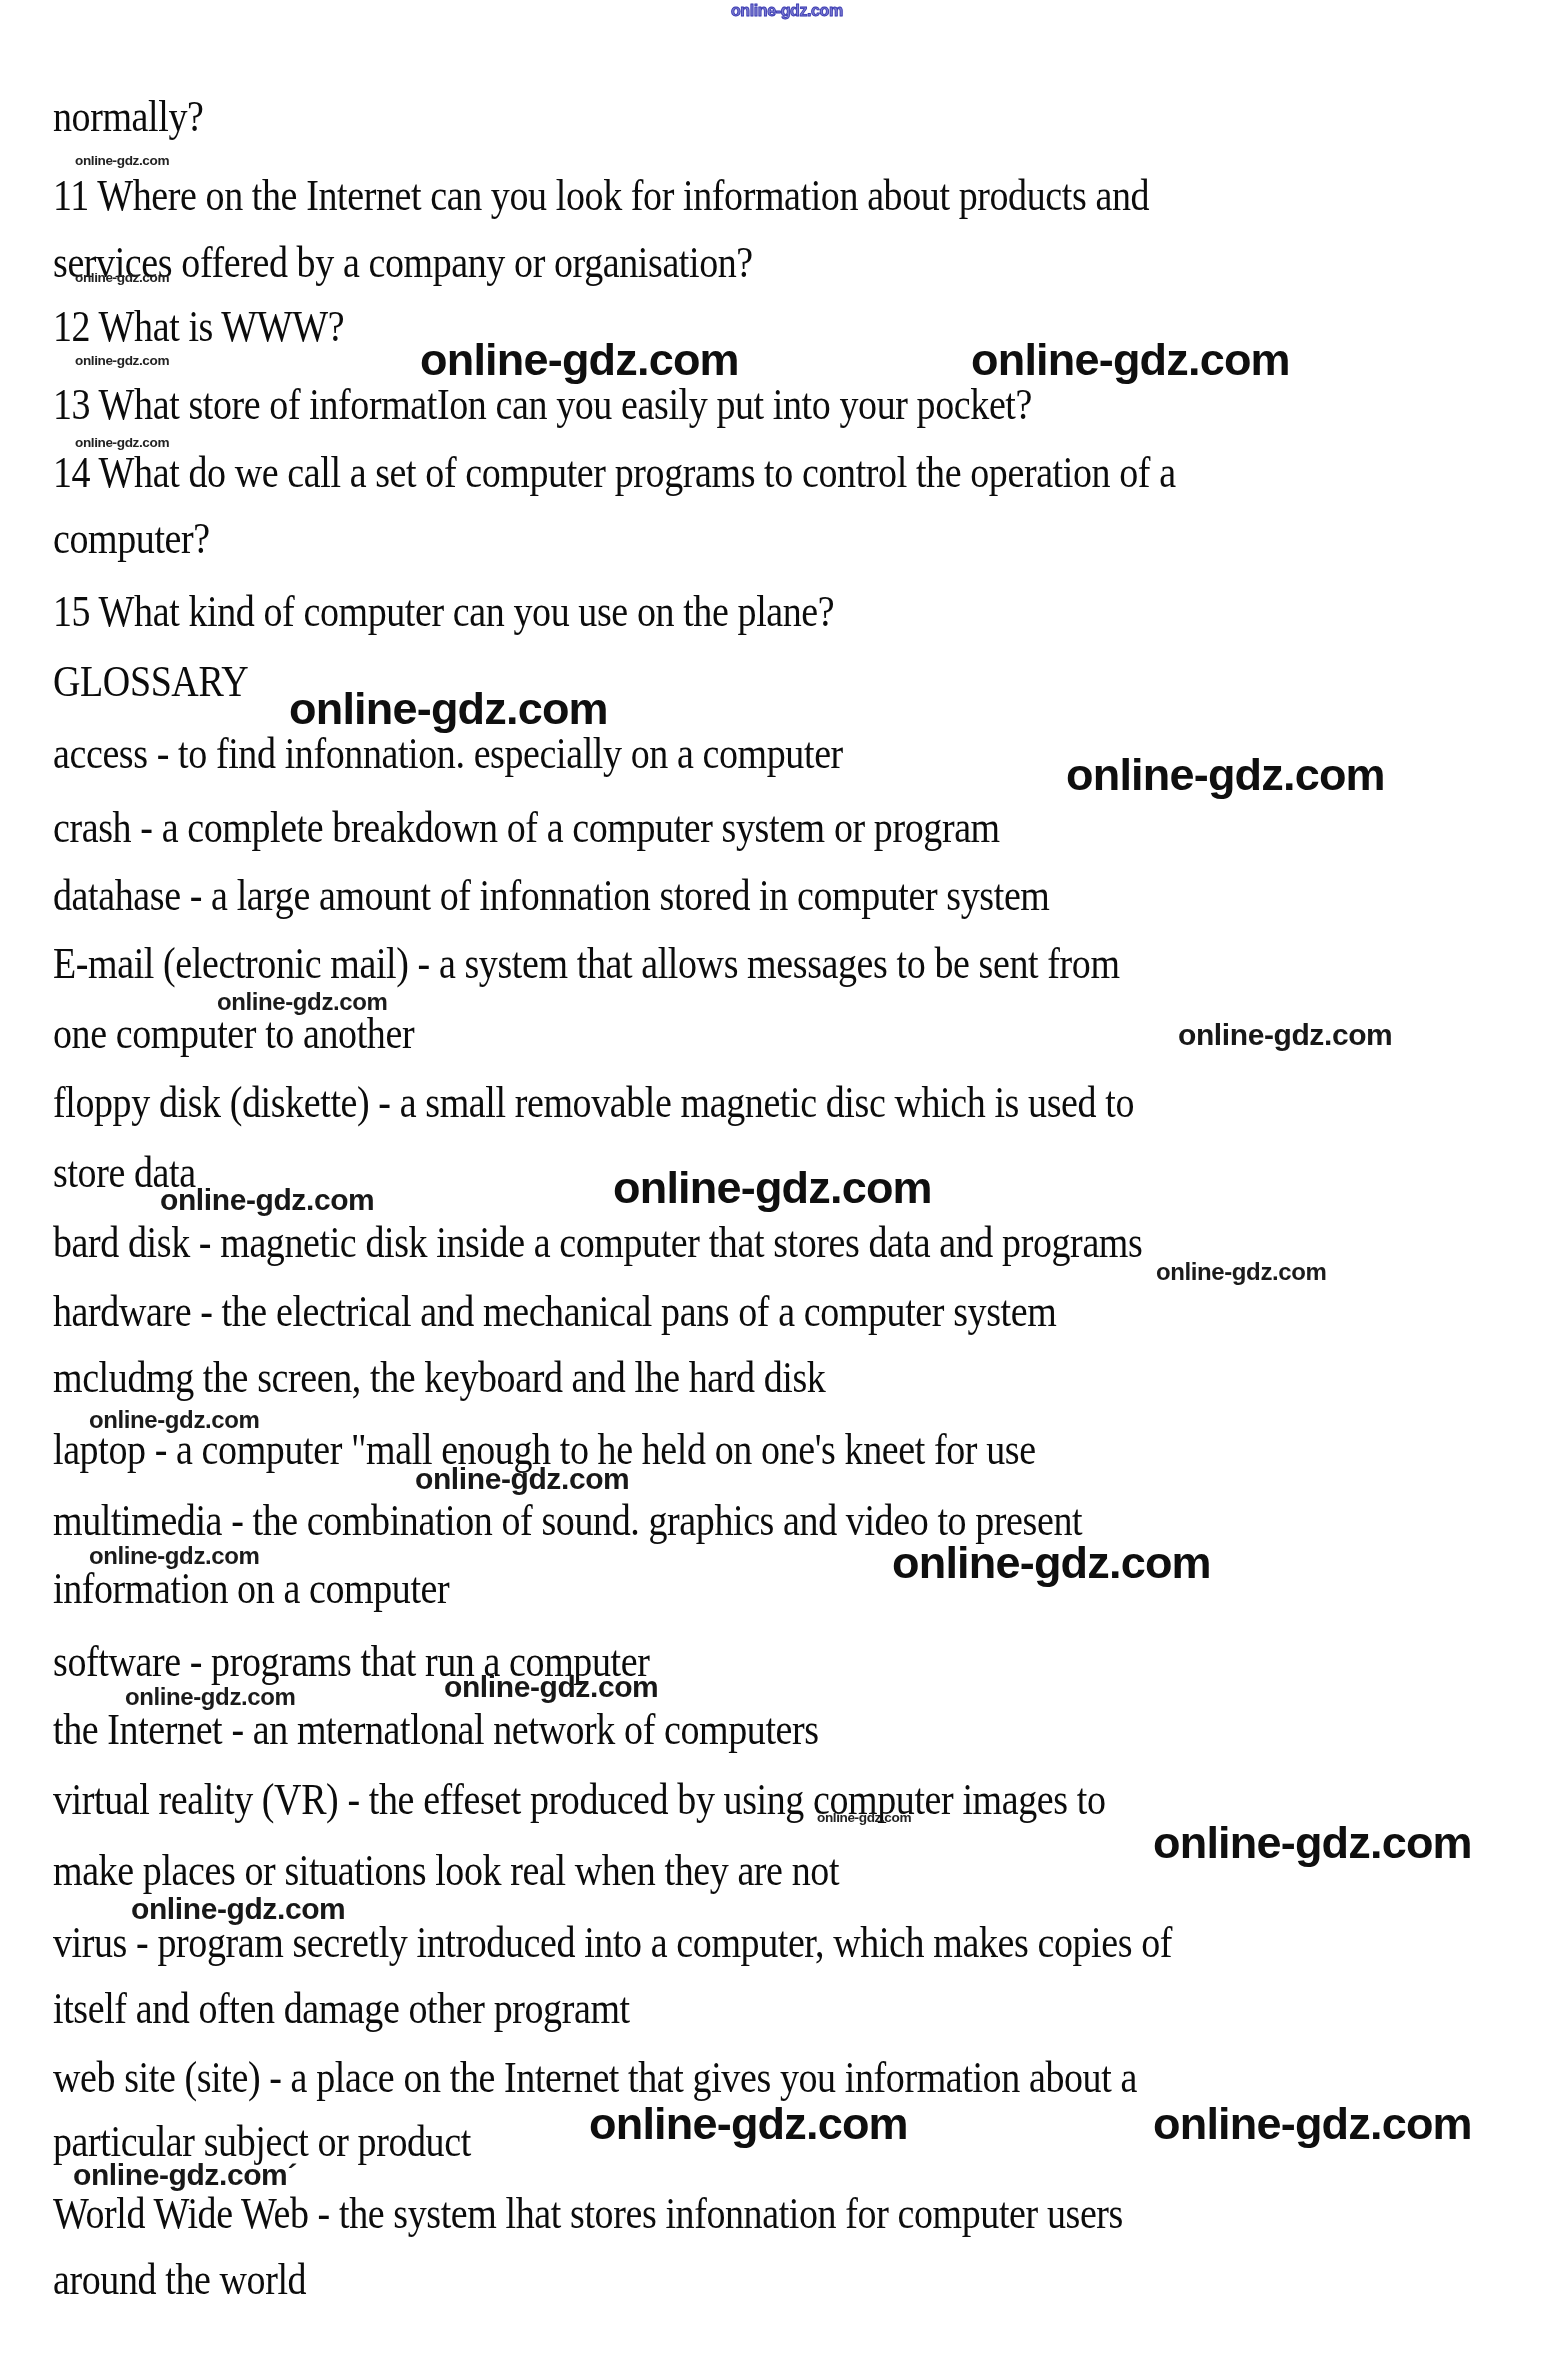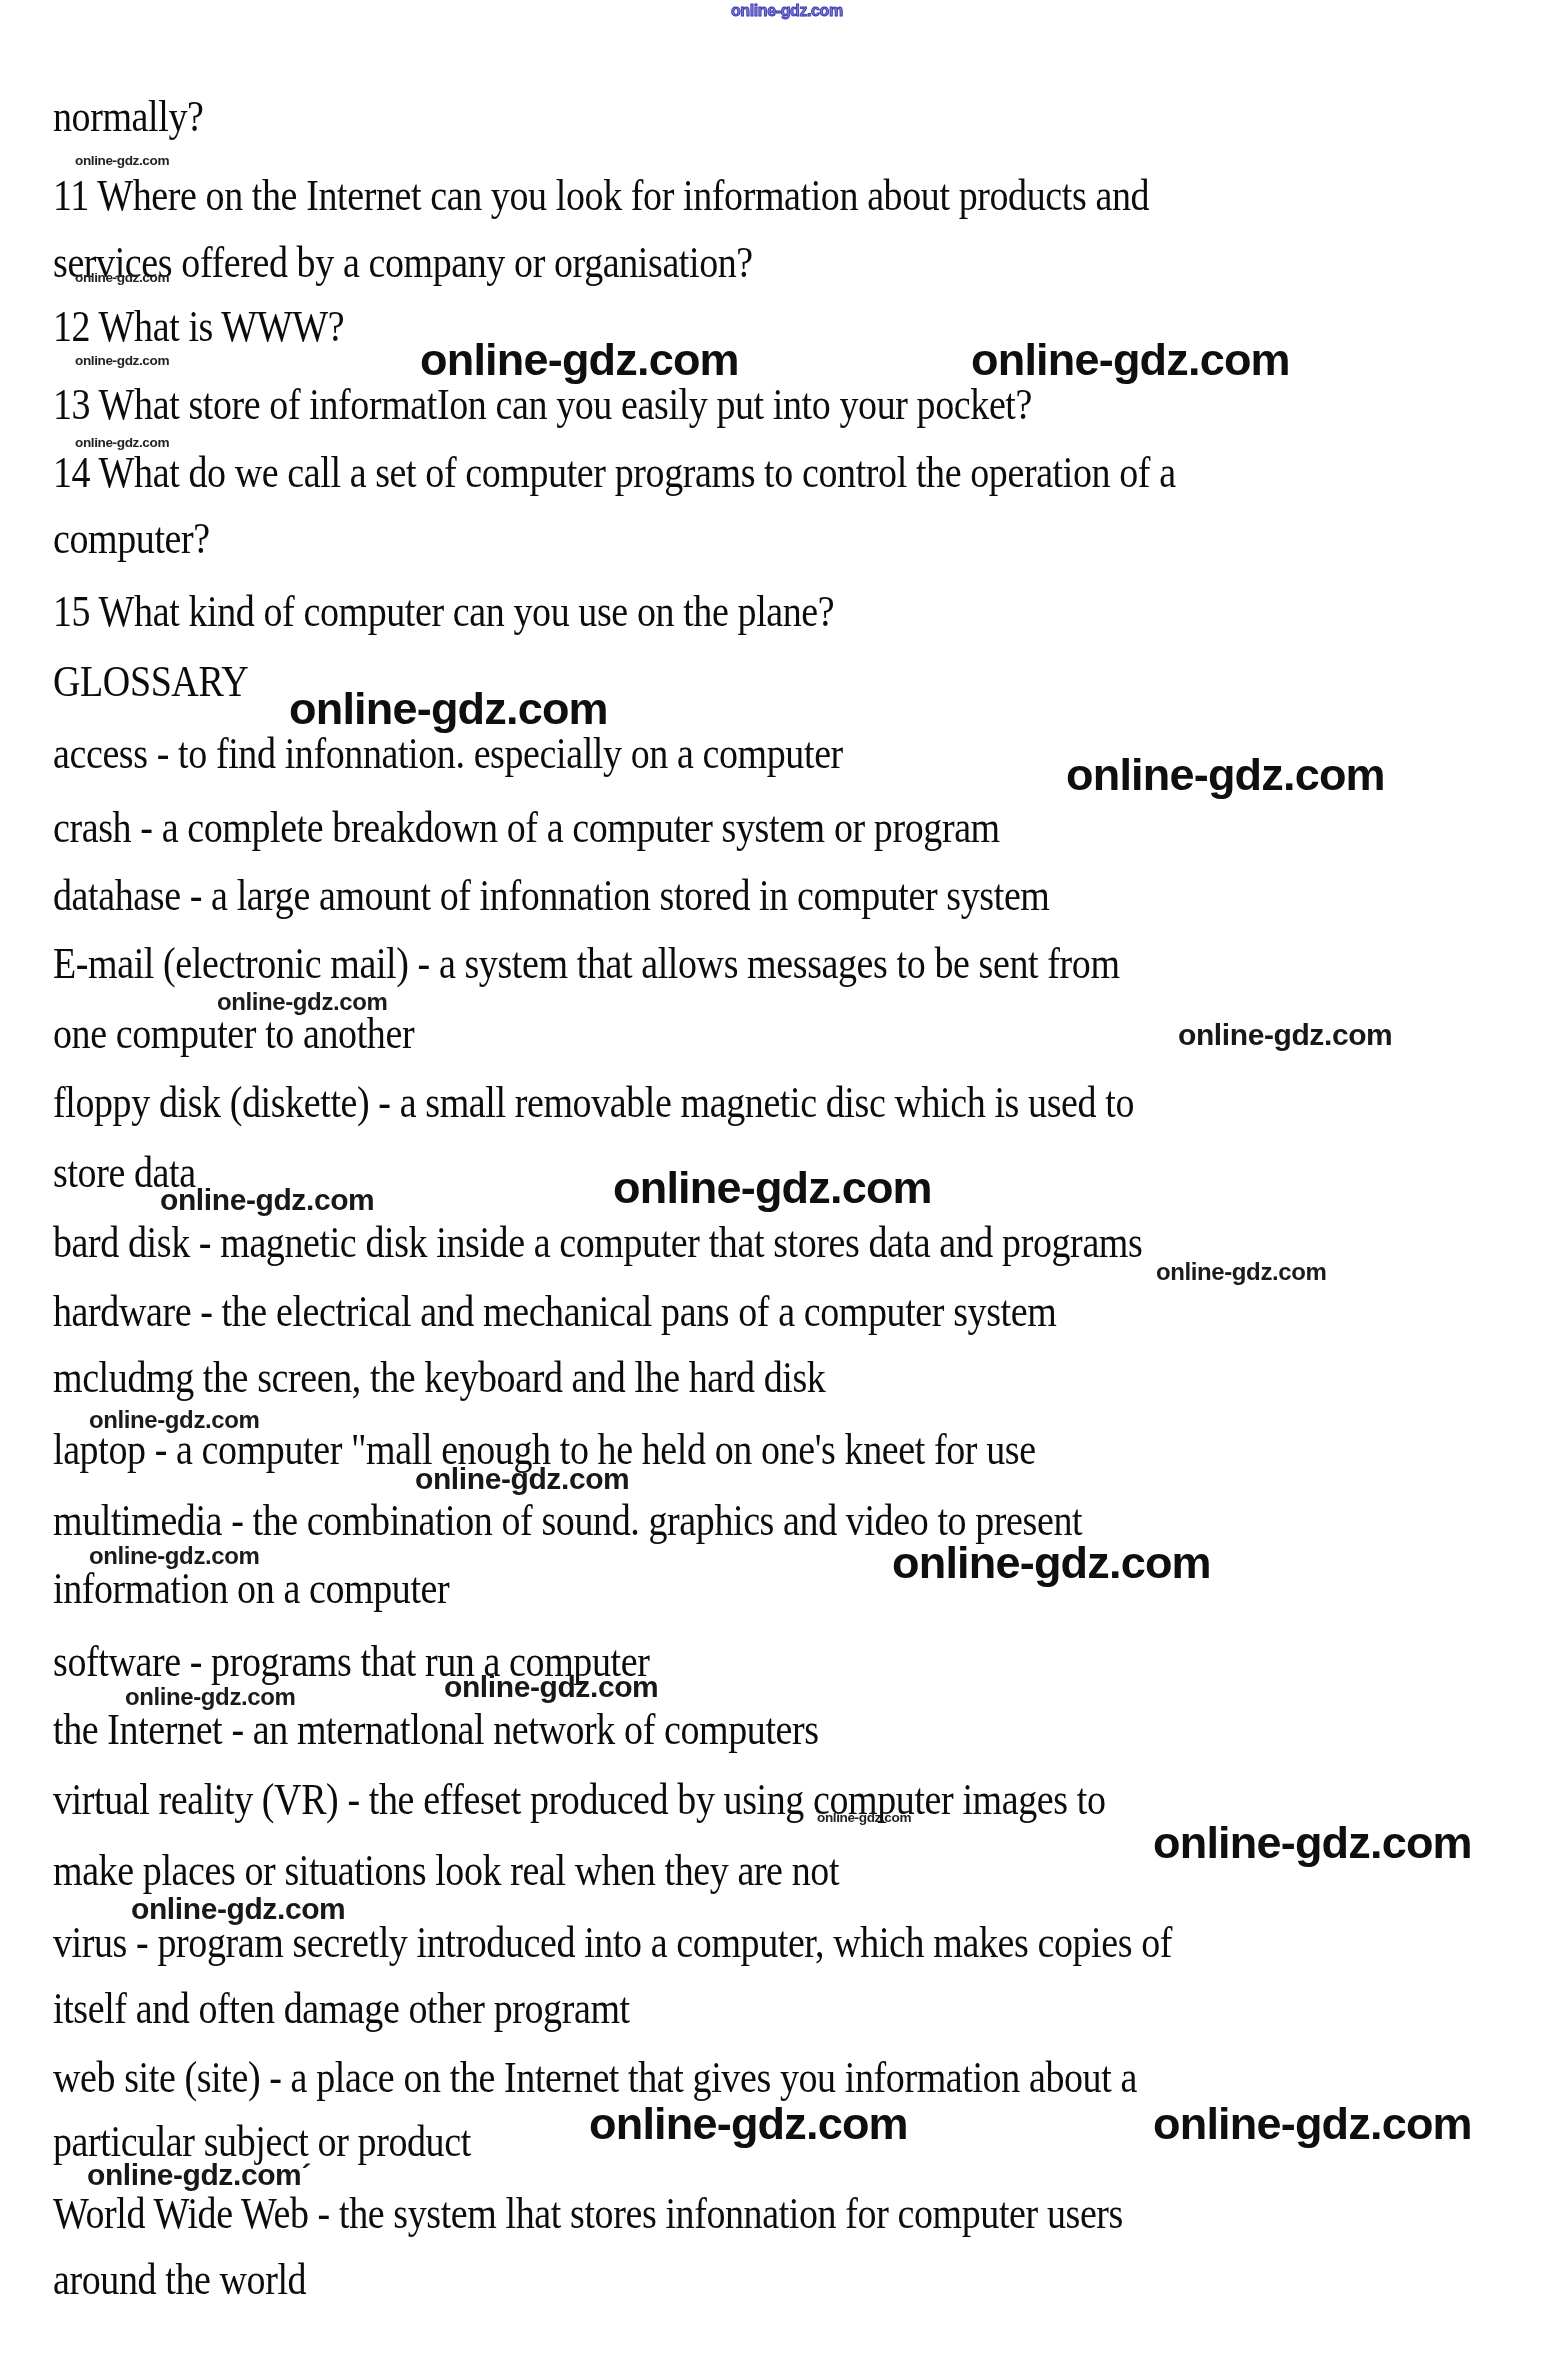--- a/index.html
+++ b/index.html
@@ -94,16 +94,16 @@
   <div class="wm wm-medlg" style="left:415px;  top:1462px">online-gdz.com</div>
   <div class="wm wm-med" style="left:89px;  top:1542px">online-gdz.com</div>
   <div class="wm wm-large" style="left:892px; top:1537px">online-gdz.com</div>
   <div class="wm wm-medlg" style="left:444px;  top:1670px">online-gdz.com</div>
   <div class="wm wm-med" style="left:125px;  top:1683px">online-gdz.com</div>
   <div class="wm wm-tiny" style="left:817px; top:1810px">online-gdz.com</div>
   <div class="wm wm-large" style="left:1153px; top:1817px">online-gdz.com</div>
   <div class="wm wm-medlg" style="left:131px;  top:1892px">online-gdz.com</div>
   <div class="wm wm-large" style="left:589px;  top:2098px">online-gdz.com</div>
   <div class="wm wm-large" style="left:1153px; top:2098px">online-gdz.com</div>
-  <div class="wm wm-medlg" style="left:87px;  top:2158px">online-gdz.com´</div>
+  <div class="wm wm-medlg" style="left:73px;  top:2158px">online-gdz.com´</div>
 
 </div>
 
 
 </body></html>

